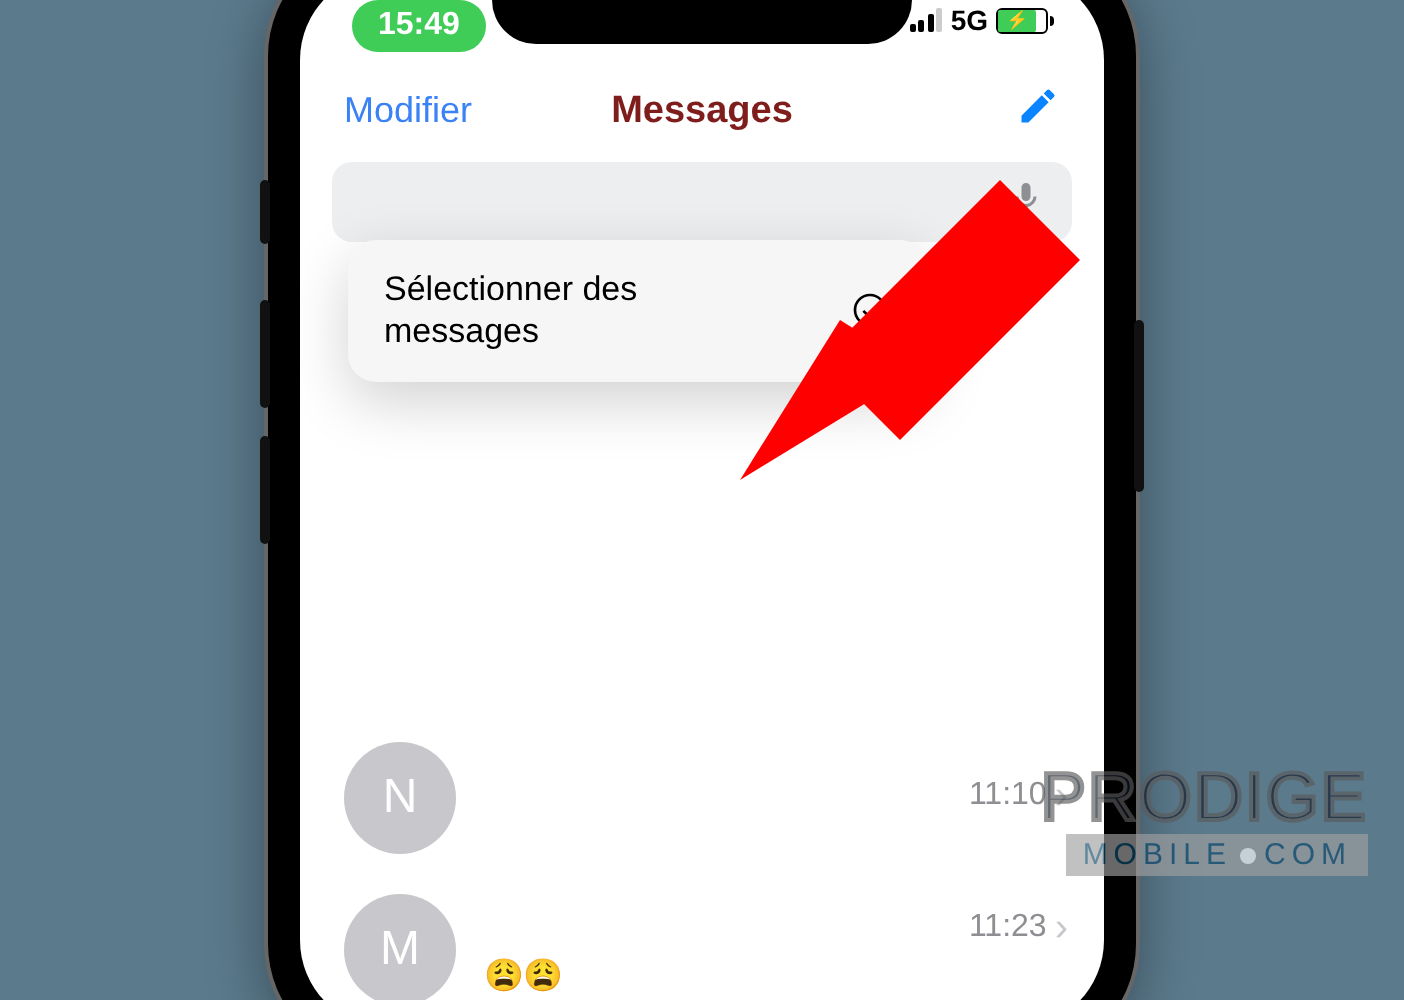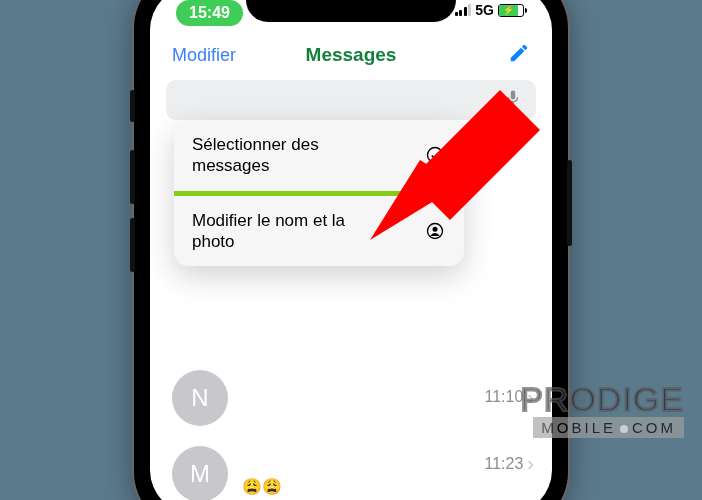--- a/index.html
+++ b/index.html
@@ -123,21 +123,21 @@
     justify-content: space-between;
     padding: 6px 22px 12px;
   }
   .nav-edit {
     color: #3b82f6;
     font-size: 18px;
   }
   .nav-title {
     font-size: 19px;
     font-weight: 700;
-    color: #15803d;
+    color: #7f1d1d;
     position:absolute;
     left:0;right:0;
     text-align:center;
     pointer-events:none;
   }
   .compose-icon svg { width:22px; height:22px; }
   .search-wrap { padding: 0 16px 10px; }
   .search-field {
     background: #eceef0;
     border-radius: 10px;
@@ -160,21 +160,21 @@
     z-index: 20;
     overflow:hidden;
   }
   .menu-item {
     display: flex;
     align-items: center;
     justify-content: space-between;
     padding: 14px 18px;
     font-size: 17px;
     color: #000;
-    border-bottom: 5px solid #84cc16;
+    border-bottom: 3px solid #84cc16;
     line-height:1.25;
     cursor:pointer;
   }
   .menu-item:last-child{border-bottom:none}
   .menu-item .label { max-width: 200px; }
   .menu-icon { width:22px; display:flex; justify-content:center; }
   .menu-icon svg { width:20px;height:20px;stroke:#000;fill:none;stroke-width:1.6 }
   .conversations {
     padding-top: 230px;
   }
@@ -218,21 +218,21 @@
     pointer-events:none;
   }
   .watermark .l1{
     font-size:34px;
     letter-spacing:1px;
     color:#0f172a;
     -webkit-text-stroke: 2px #5a5a5a;
   }
   .watermark .l2{
     background:#a0a0a0;
-    color:#000000;
+    color:#0c4a6e;
     font-size:15px;
     letter-spacing:3px;
     padding:2px 8px;
     margin-top:-4px;
     display:inline-block;
   }
   .watermark .dot{display:inline-block;width:8px;height:8px;background:#fff;border-radius:50%;margin:0 4px;vertical-align:middle}
 </style>
 </head>
 <body>
@@ -285,30 +285,20 @@
     <div class="context-menu">
       <div class="menu-item">
         <span class="label">Sélectionner des messages</span>
         <span class="menu-icon">
           <svg viewBox="0 0 24 24">
               <circle cx="12" cy="12" r="9"></circle>
               <path d="M8 12.5l2.5 2.5L16 9.5"></path>
             </svg>
         </span>
       </div>
-      <div class="menu-item">
-        <span class="label">Modifier le nom et la photo</span>
-        <span class="menu-icon">
-          <svg viewBox="0 0 24 24">
-              <circle cx="12" cy="12" r="9"></circle>
-              <circle cx="12" cy="10" r="3" fill="#000" stroke="none"></circle>
-              <path d="M6.5 18c1.2-2.2 3.3-3.5 5.5-3.5s4.3 1.3 5.5 3.5" fill="#000" stroke="none"></path>
-            </svg>
-        </span>
-      </div>
     </div>
 
     <div class="conversations">
       <div class="convo">
         <div class="avatar">N</div>
         <div class="convo-body">
           <div class="convo-top">
             <span class="convo-name"></span>
             <span class="convo-time">
               <span>11:10</span>

